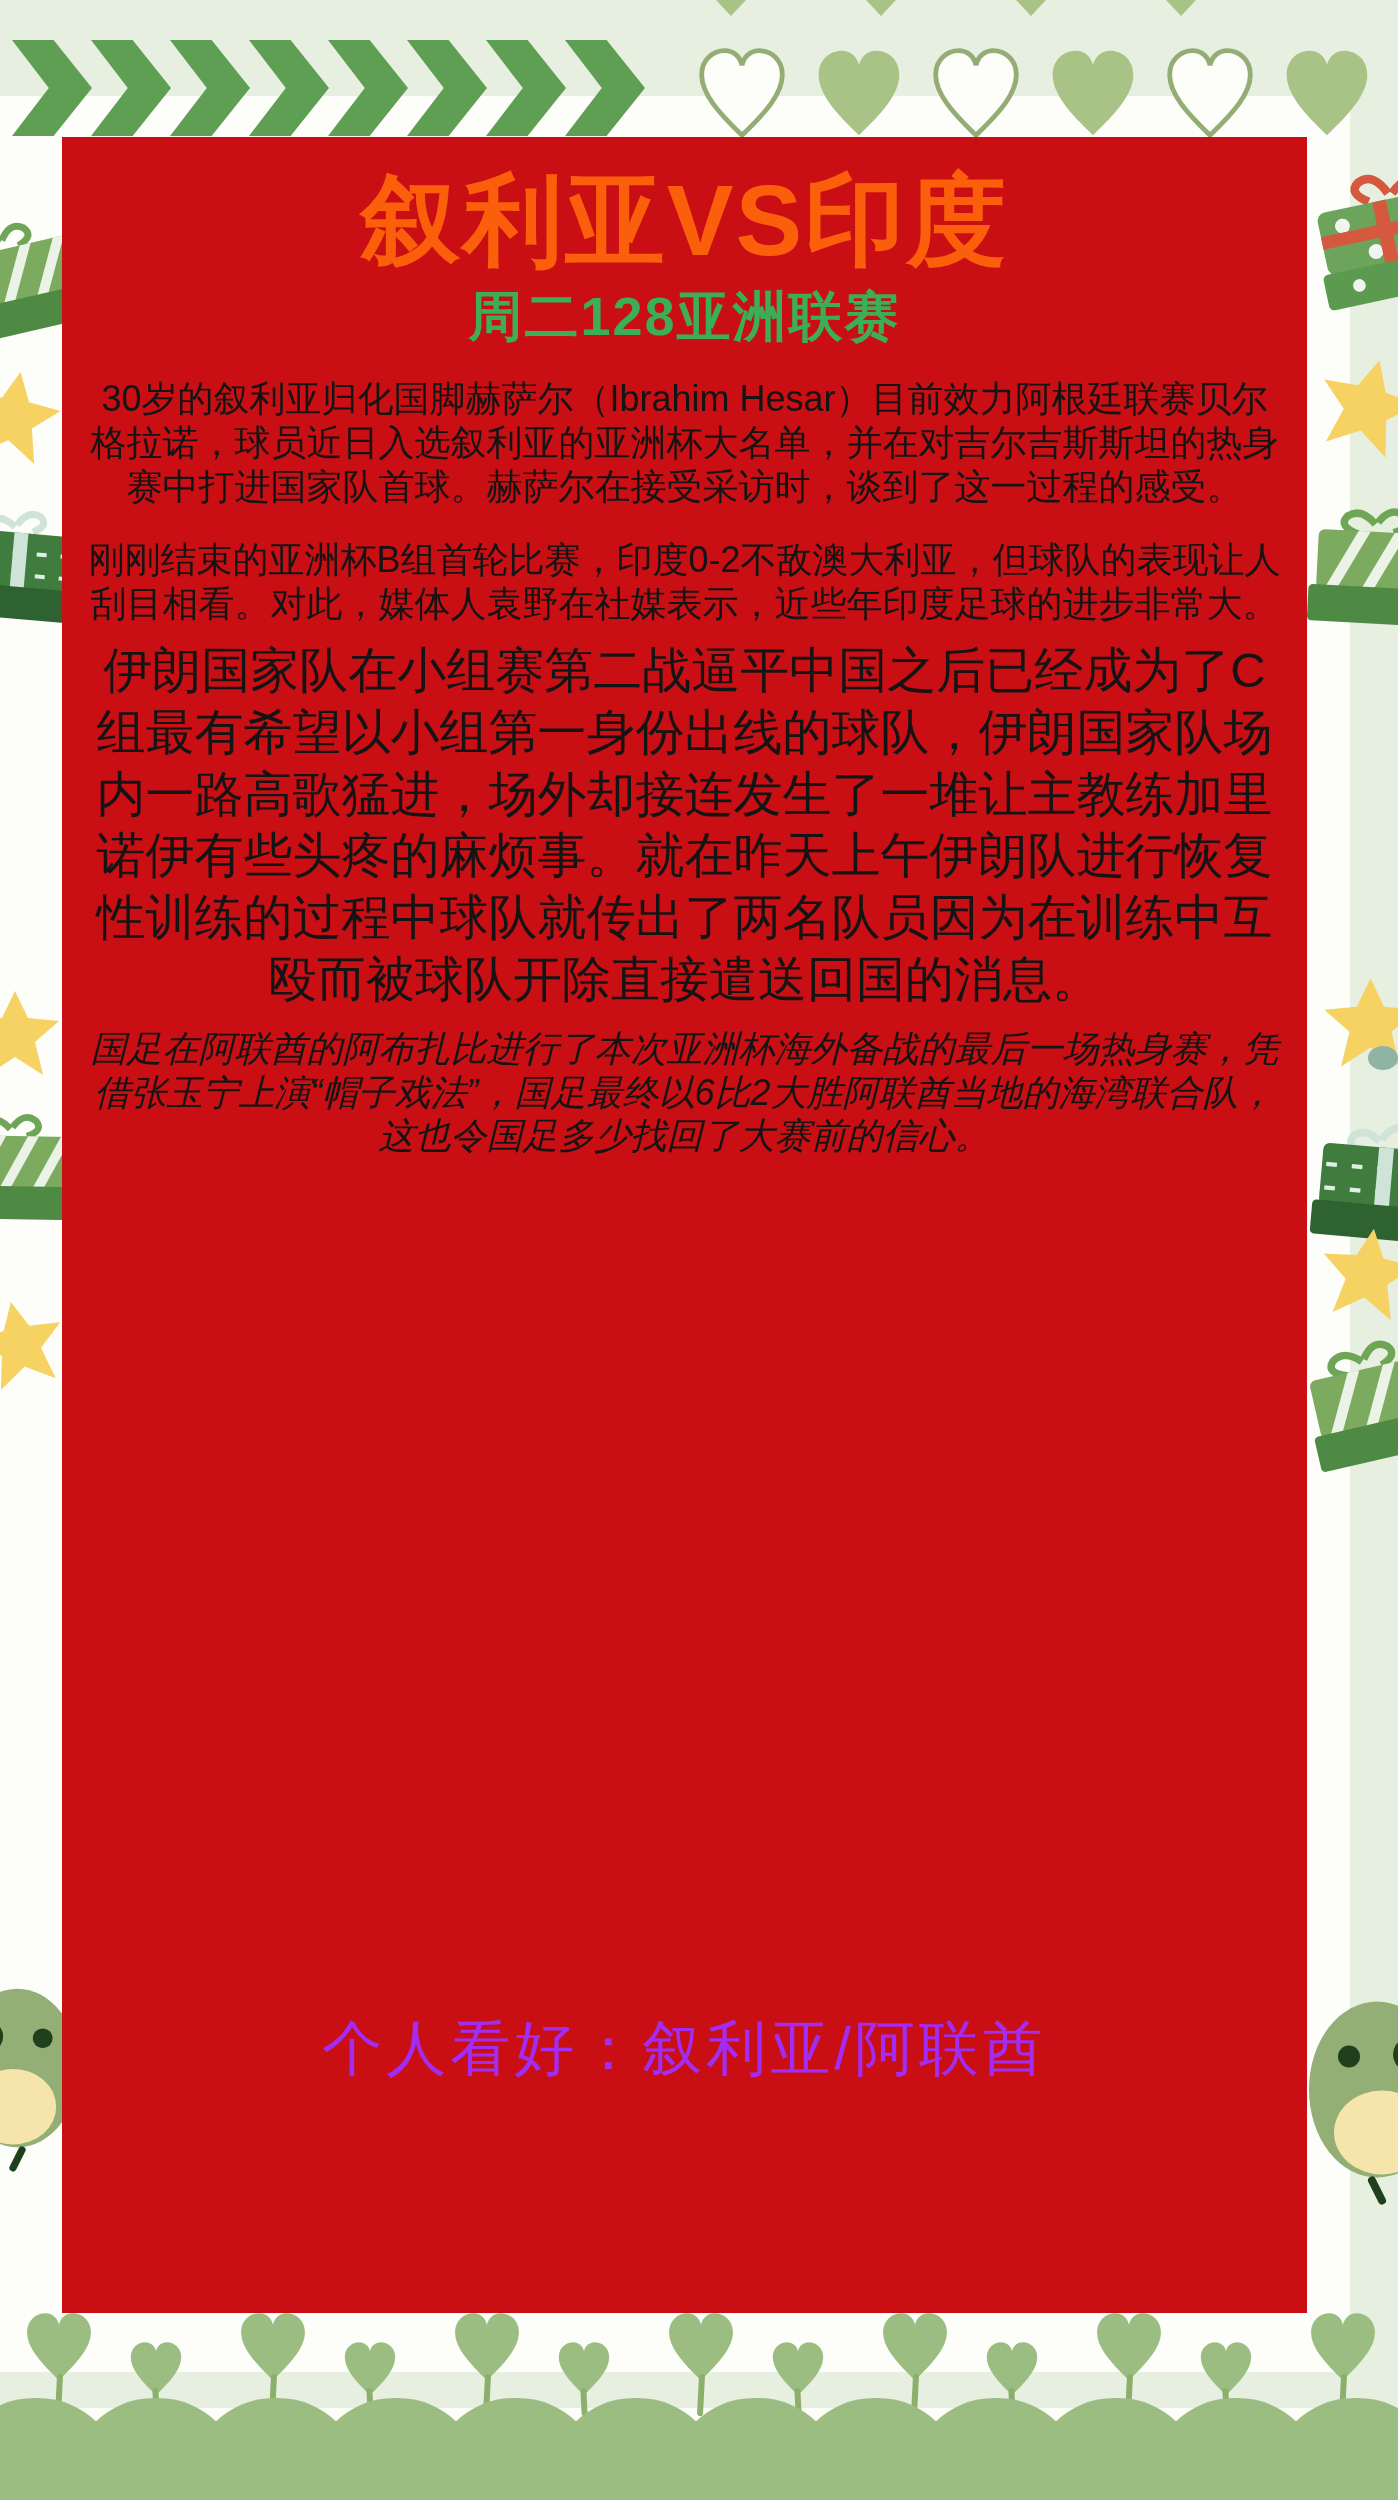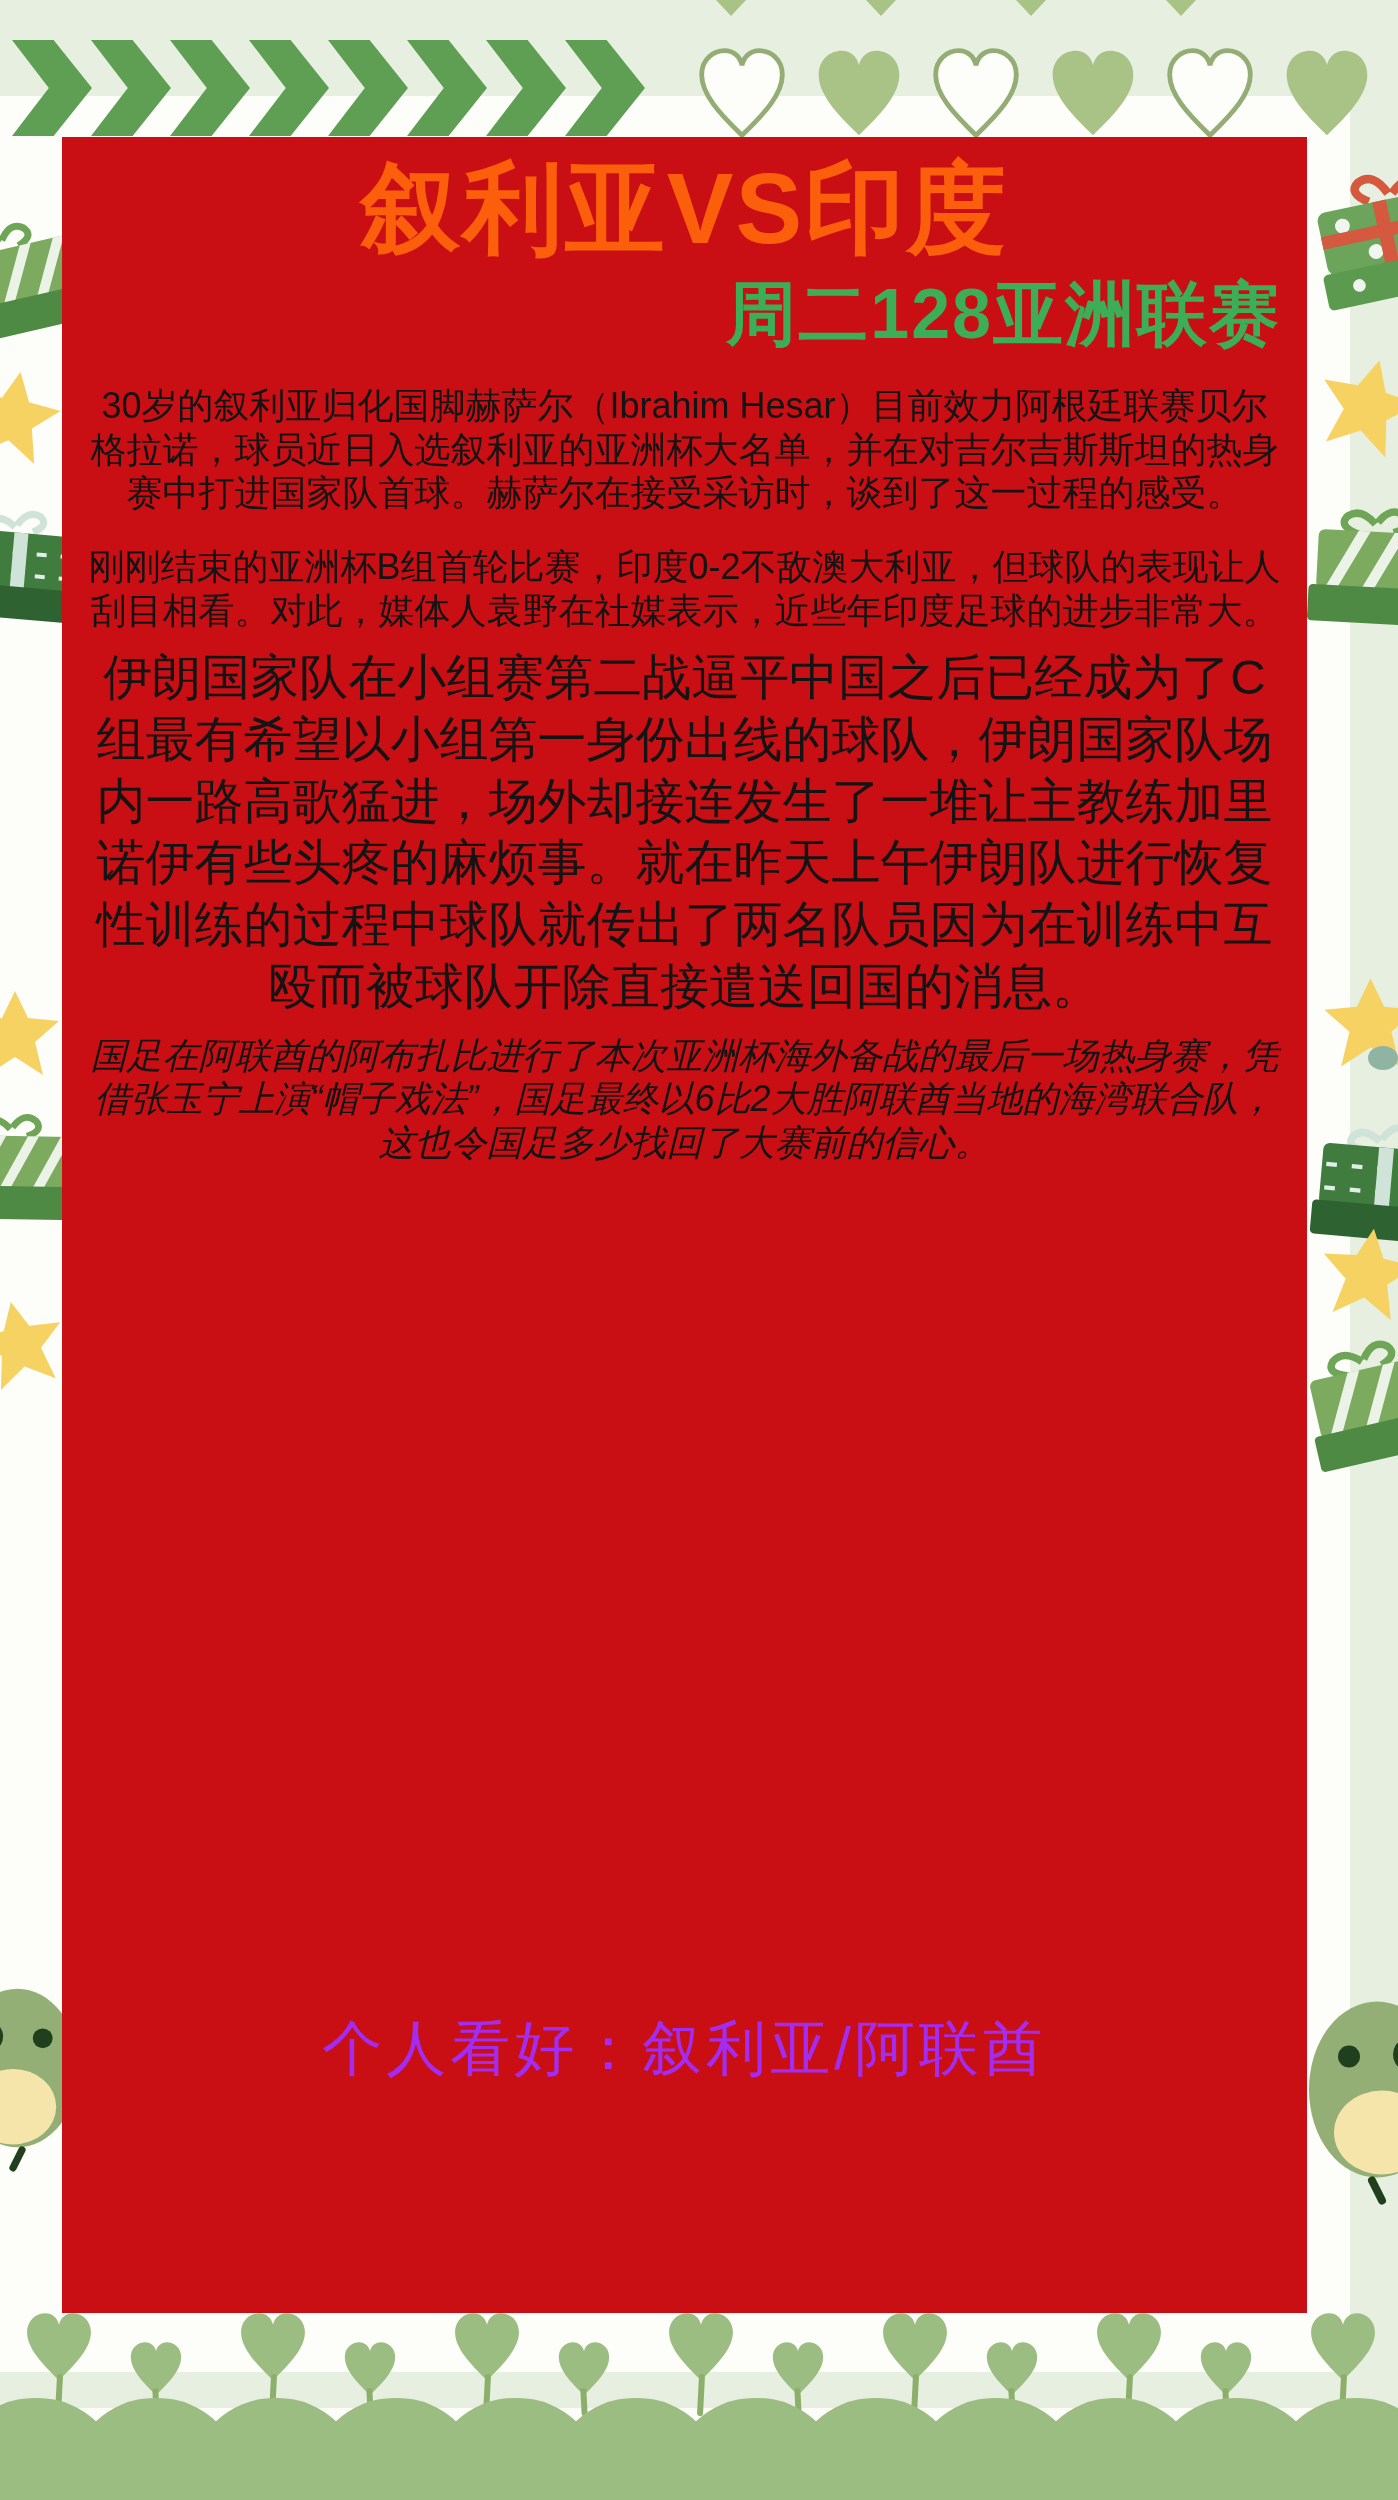--- a/index.html
+++ b/index.html
@@ -10,21 +10,21 @@
   .chev{position:absolute;top:40px;width:80px;height:96px;background:var(--deco-green);
         clip-path:polygon(0% 0%,52% 0%,100% 50%,52% 100%,0% 100%,46% 50%);
         filter:drop-shadow(3px 4px 2px rgba(60,90,50,.18));z-index:1;}
   .tip{position:absolute;top:0;width:30px;height:16px;background:var(--heart-green);
        clip-path:polygon(0 0,100% 0,50% 100%);z-index:1;}
   .deco{position:absolute;z-index:1;}
   .heart-top{position:absolute;top:44px;width:112px;height:96px;z-index:1;}
   .card{position:absolute;left:62px;top:137px;width:1245px;height:2176px;background:var(--card-red);
         z-index:2;text-align:center;padding:0 26px;box-sizing:border-box;}
   .title{color:var(--title-orange);font-size:100px;font-weight:700;line-height:1.22;margin:0;letter-spacing:2px;}
-  .subtitle{color:var(--subtitle-green);font-size:70px;font-weight:700;line-height:1.18;margin:4px 0 0 0;letter-spacing:2px;text-align:right;}
+  .subtitle{color:var(--subtitle-green);font-size:54px;font-weight:700;line-height:1.18;margin:4px 0 0 0;letter-spacing:2px;}
   .body{color:var(--body-black);font-size:36px;line-height:1.22;margin:0;font-weight:500;}
   #p1{margin-top:28px;} #p2{margin-top:30px;}
   #t2{margin-top:8px;}
   .body.small{font-size:49px;line-height:1.26;margin-top:14px;}
   #p4{margin-top:16px;font-style:italic;}
   .pick{position:absolute;left:0;right:0;top:1872px;color:var(--pick-purple);
         font-size:60px;letter-spacing:4px;font-weight:500;}
   .pale-bottom{position:absolute;left:0;top:2372px;width:100%;height:36px;background:var(--band-pale);z-index:0;}
   .stem{position:absolute;width:6px;background:#8cb06c;border-radius:3px;z-index:1;}
   .sprout{position:absolute;z-index:1;color:var(--leaf-green);}
@@ -184,21 +184,21 @@
       <use href="#sym-star"></use>
     </svg>
   <svg class="deco" style="left:1300px;top:1332px;transform:rotate(-6deg)" width="160" height="139">
       <use href="#sym-gift-striped"></use>
     </svg>
   <svg class="deco" style="left:1302px;top:1992px" width="150" height="215">
       <use href="#sym-face"></use>
     </svg>
 
   <section class="card">
-    <h1 class="title" id="t1" style="padding-top:10px">叙利亚VS印度</h1>
+    <h1 class="title" id="t1" style="padding-top:22px">叙利亚VS印度</h1>
     <h2 class="subtitle">周二128亚洲联赛</h2>
     <p class="body" id="p1">30岁的叙利亚归化国脚赫萨尔（Ibrahim Hesar）目前效力阿根廷联赛贝尔格拉诺，球员近日入选叙利亚的亚洲杯大名单，并在对吉尔吉斯斯坦的热身赛中打进国家队首球。赫萨尔在接受采访时，谈到了这一过程的感受。</p>
     <p class="body" id="p2">刚刚结束的亚洲杯B组首轮比赛，印度0-2不敌澳大利亚，但球队的表现让人刮目相看。对此，媒体人袁野在社媒表示，近些年印度足球的进步非常大。</p>
     <p class="body small" id="p3">伊朗国家队在小组赛第二战逼平中国之后已经成为了C组最有希望以小组第一身份出线的球队，伊朗国家队场内一路高歌猛进，场外却接连发生了一堆让主教练加里诺伊有些头疼的麻烦事。就在昨天上午伊朗队进行恢复性训练的过程中球队就传出了两名队员因为在训练中互殴而被球队开除直接遣送回国的消息。</p>
     <p class="body" id="p4">国足在阿联酋的阿布扎比进行了本次亚洲杯海外备战的最后一场热身赛，凭借张玉宁上演“帽子戏法”，国足最终以6比2大胜阿联酋当地的海湾联合队，这也令国足多少找回了大赛前的信心。</p>
     <div class="pick">个人看好：叙利亚/阿联酋</div>
   </section>
 
   <div class="pale-bottom"></div>
   <div id="bottomBand">

